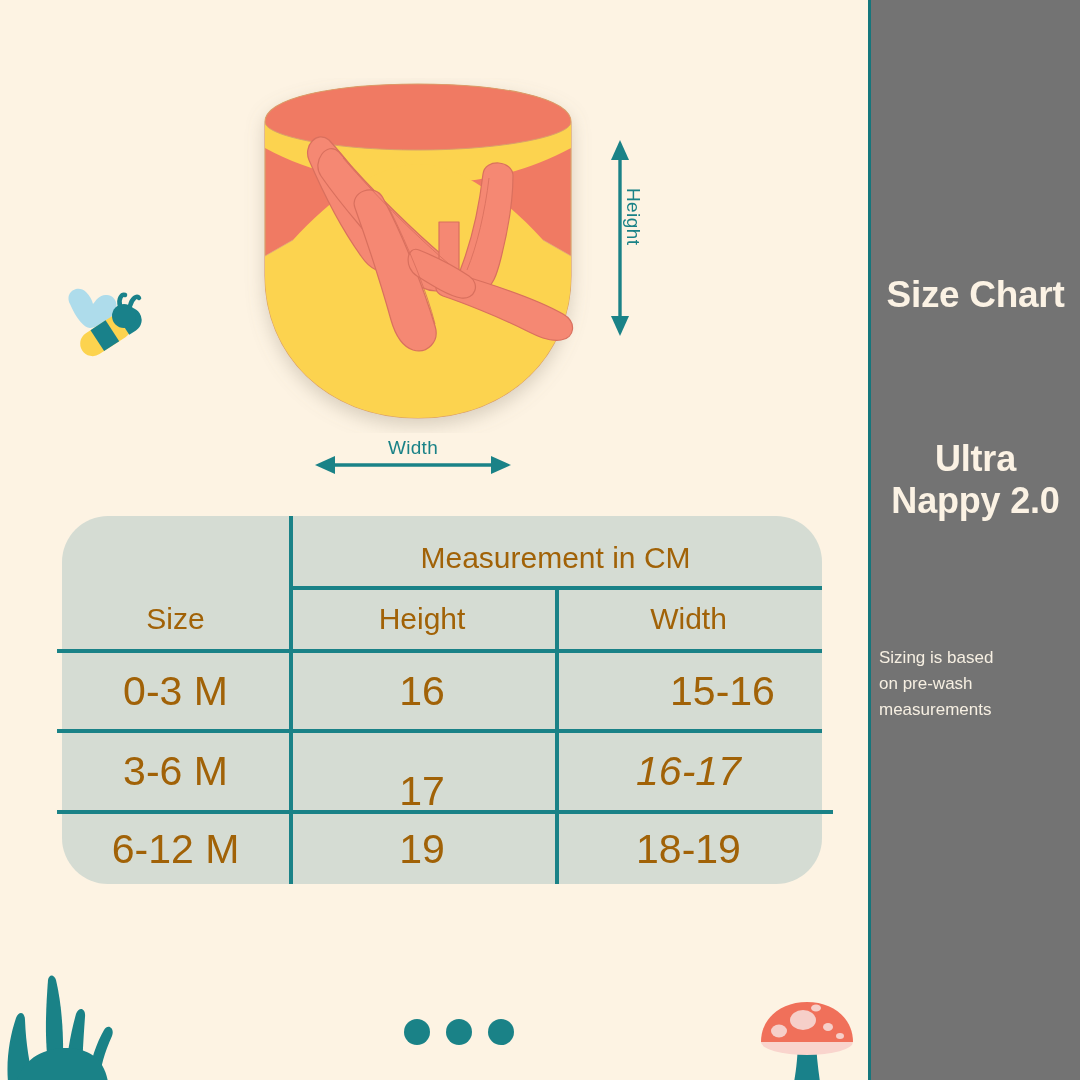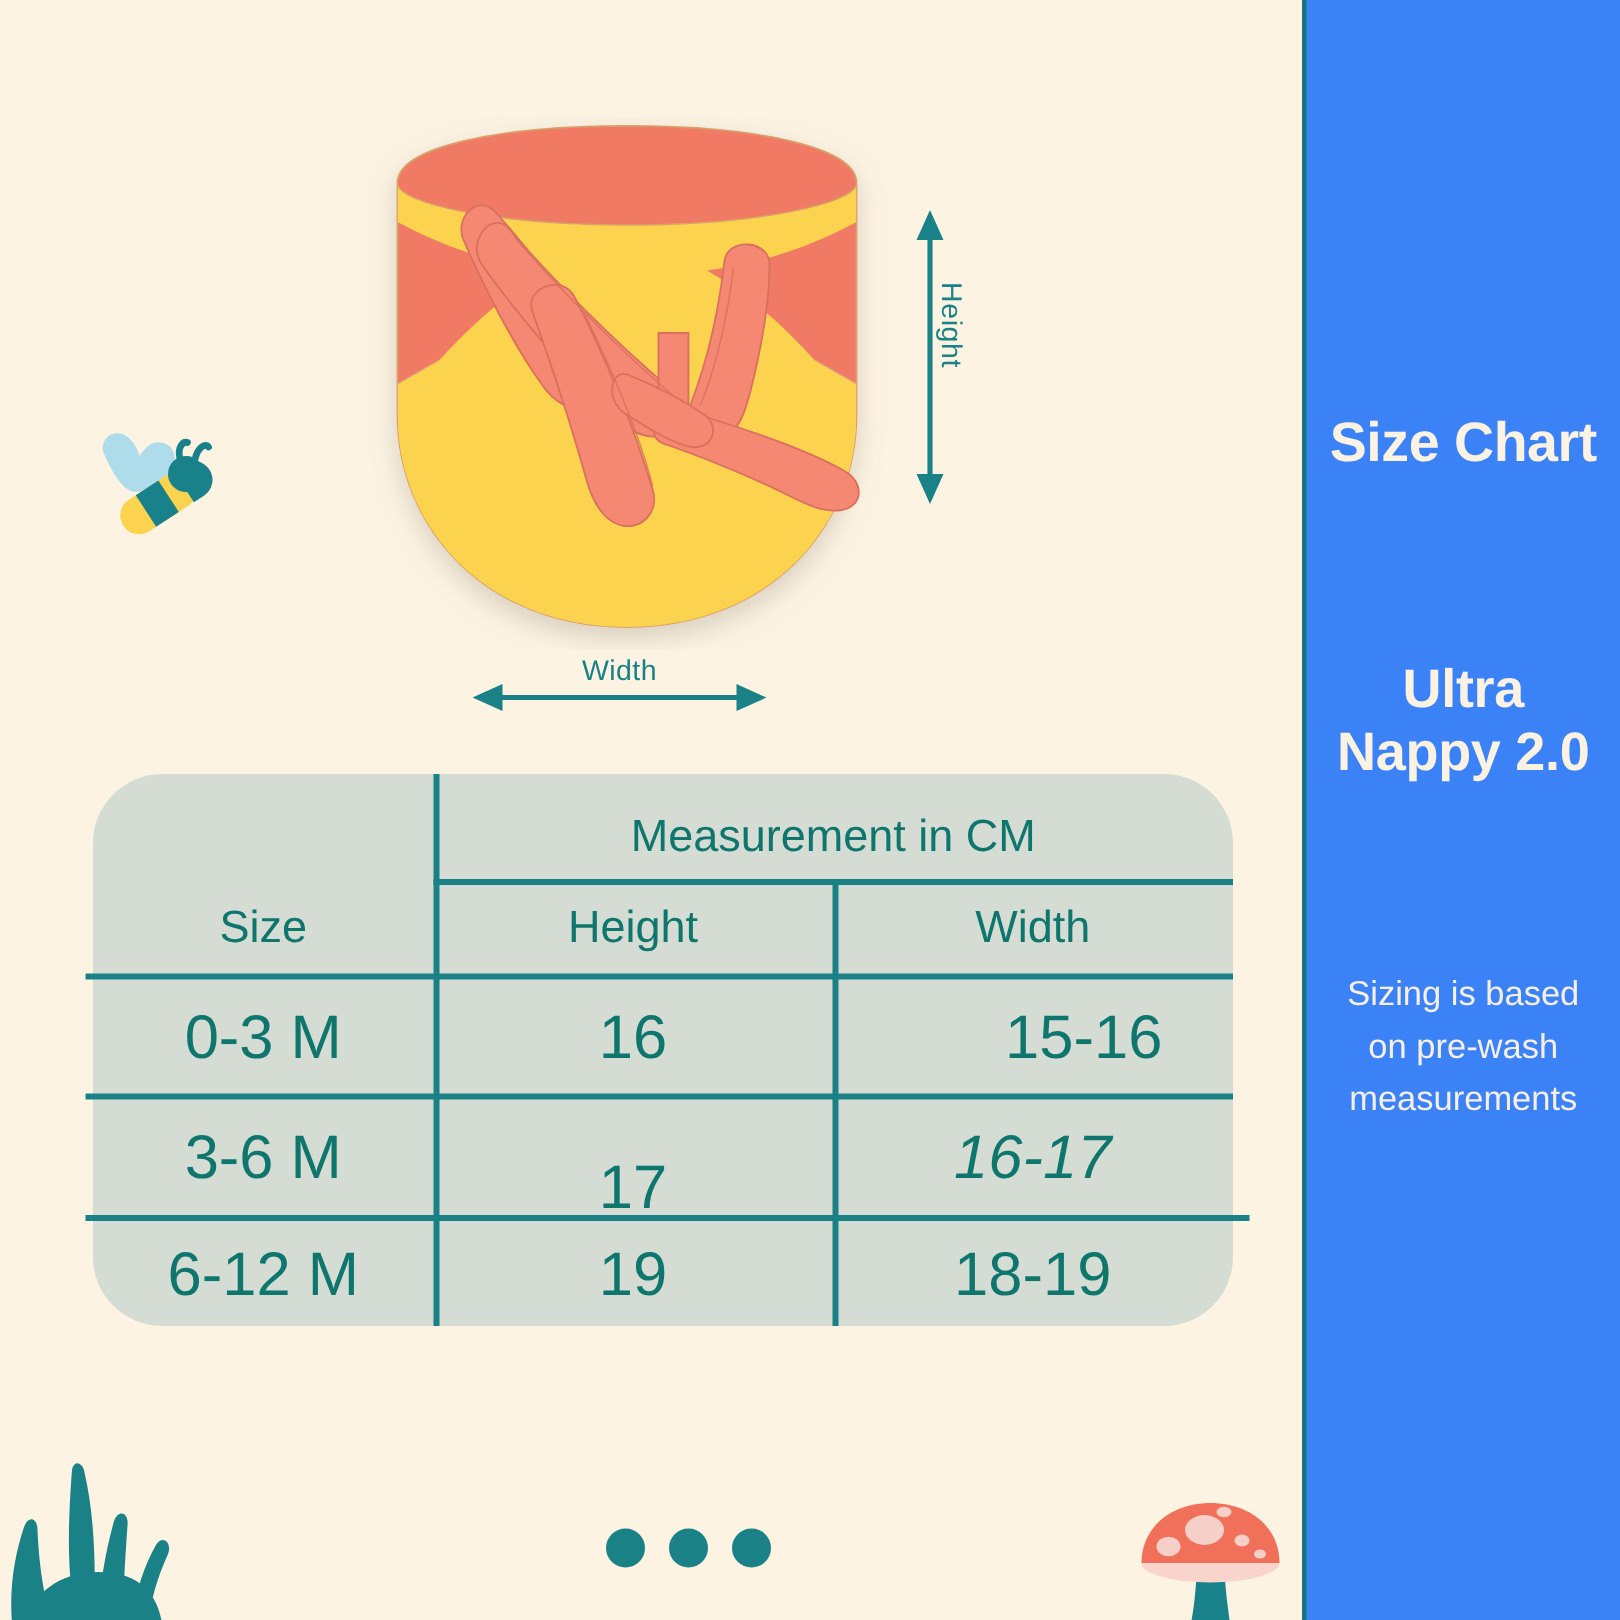--- a/index.html
+++ b/index.html
@@ -22,21 +22,21 @@
     overflow: hidden;
   }
 
   
   .sidebar {
     position: absolute;
     left: 868px;
     top: 0;
     width: 212px;
     height: 1080px;
-    background: #3b82f6;
+    background: #737373;
     box-sizing: border-box;
     border-left: 3px solid #15767C;
   }
   .sidebar-title {
     position: absolute;
     left: 0;
     right: 0;
     top: 276px;
     text-align: center;
     color: #FBF2E4;
@@ -55,23 +55,23 @@
     font-size: 36px;
     font-weight: bold;
     line-height: 1.18;
     letter-spacing: -0.2px;
   }
   .sidebar-note {
     position: absolute;
     left: 8px;
     right: 8px;
     top: 645px;
-    text-align: center;
+    text-align: left;
     color: #F6EFE2;
-    font-size: 23px;
+    font-size: 17px;
     font-weight: normal;
     line-height: 1.52;
   }
 
   
   .diaper-wrap {
     position: absolute;
     left: 243px;
     top: 78px;
     width: 350px;
@@ -134,21 +134,21 @@
     top: 516px;
     width: 760px;
     height: 368px;
   }
   .line {
     position: absolute;
     background: #1A8287;
   }
   .cell {
     position: absolute;
-    color: #0f766e;
+    color: #a16207;
     display: flex;
     align-items: center;
     justify-content: center;
     text-align: center;
     font-weight: normal;
     line-height: 1;
   }
   .cell-head { font-size: 30px; }
   .cell-merged { font-size: 30px; }
   .cell-body { font-size: 41px; }

